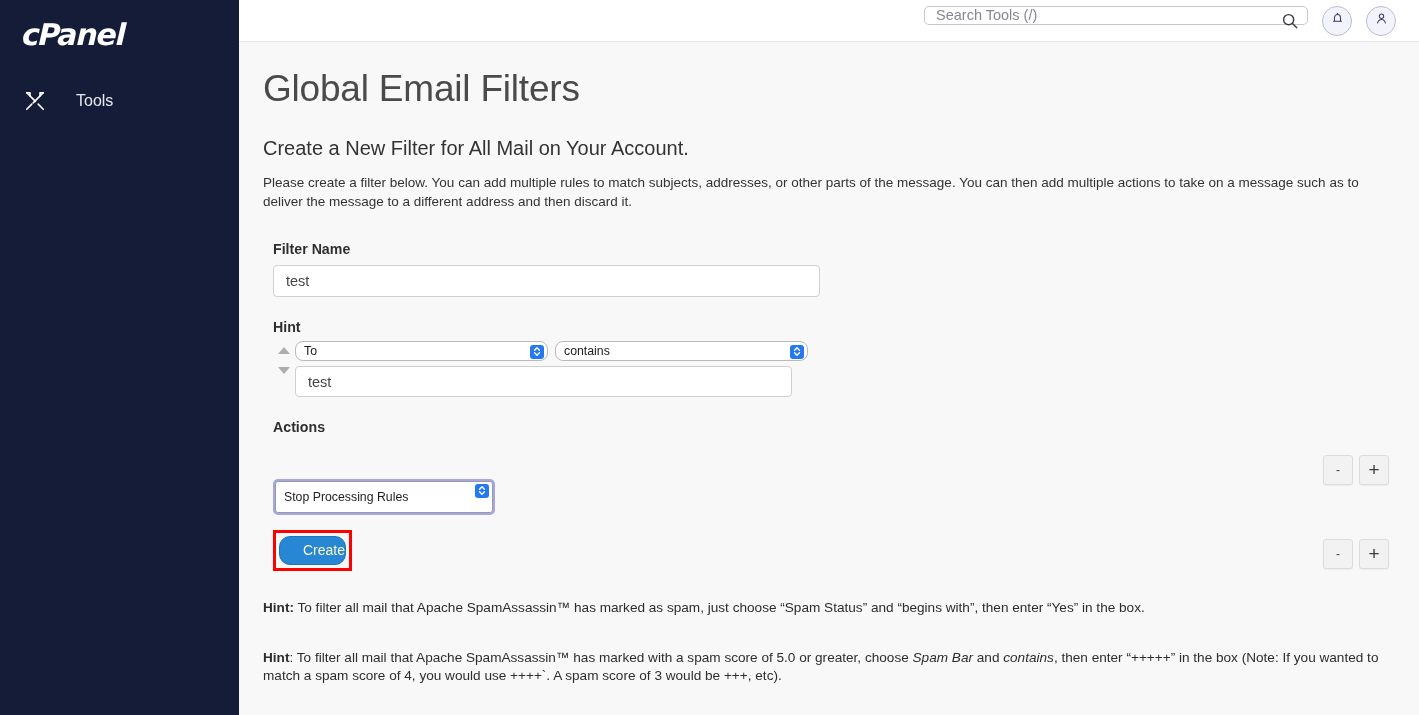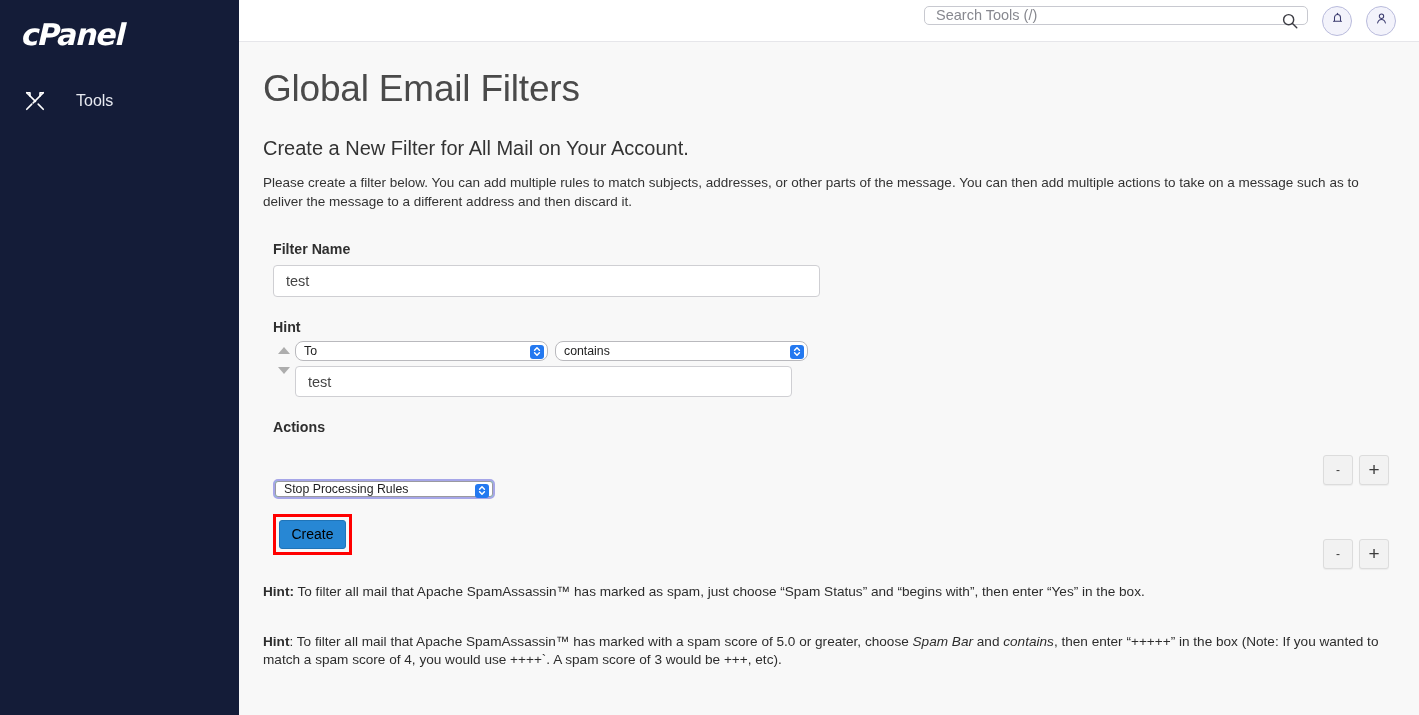--- a/index.html
+++ b/index.html
@@ -221,21 +221,21 @@
     font-size: 14.5px;
     color: #444;
     font-family: "Liberation Sans", sans-serif;
     outline: none;
   }
 
   
   .action-select-wrap {
     position: relative;
     width: 222px;
-    height: 20px;
+    height: 36px;
     border-radius: 5px;
     border: 2.5px solid #a6a6e8;
     padding: 0;
     background: #5eead4;
     margin-top: 44px;
   }
   .action-select {
     position: absolute;
     inset: 0;
     border: 1px solid #9a9aa0;
@@ -259,27 +259,27 @@
     padding: 3px;
     display: inline-block;
     background: transparent;
   }
   .create-btn {
     display: block;
     width: 100%;
     height: 29px;
     background: #2787d4;
     border: 1px solid #1f74b8;
-    border-radius: 3px;
-    color: #000000;
+    border-radius: 11px;
+    color: #fef9c3;
     font-size: 14px;
     font-family: "Liberation Sans", sans-serif;
     cursor: pointer;
     line-height: 27px;
-    text-align: center;
+    text-align: right;
     padding: 0;
   }
 
   
   .pm-group {
     position: absolute;
     display: flex;
     gap: 6px;
   }
   .pm-btn {

